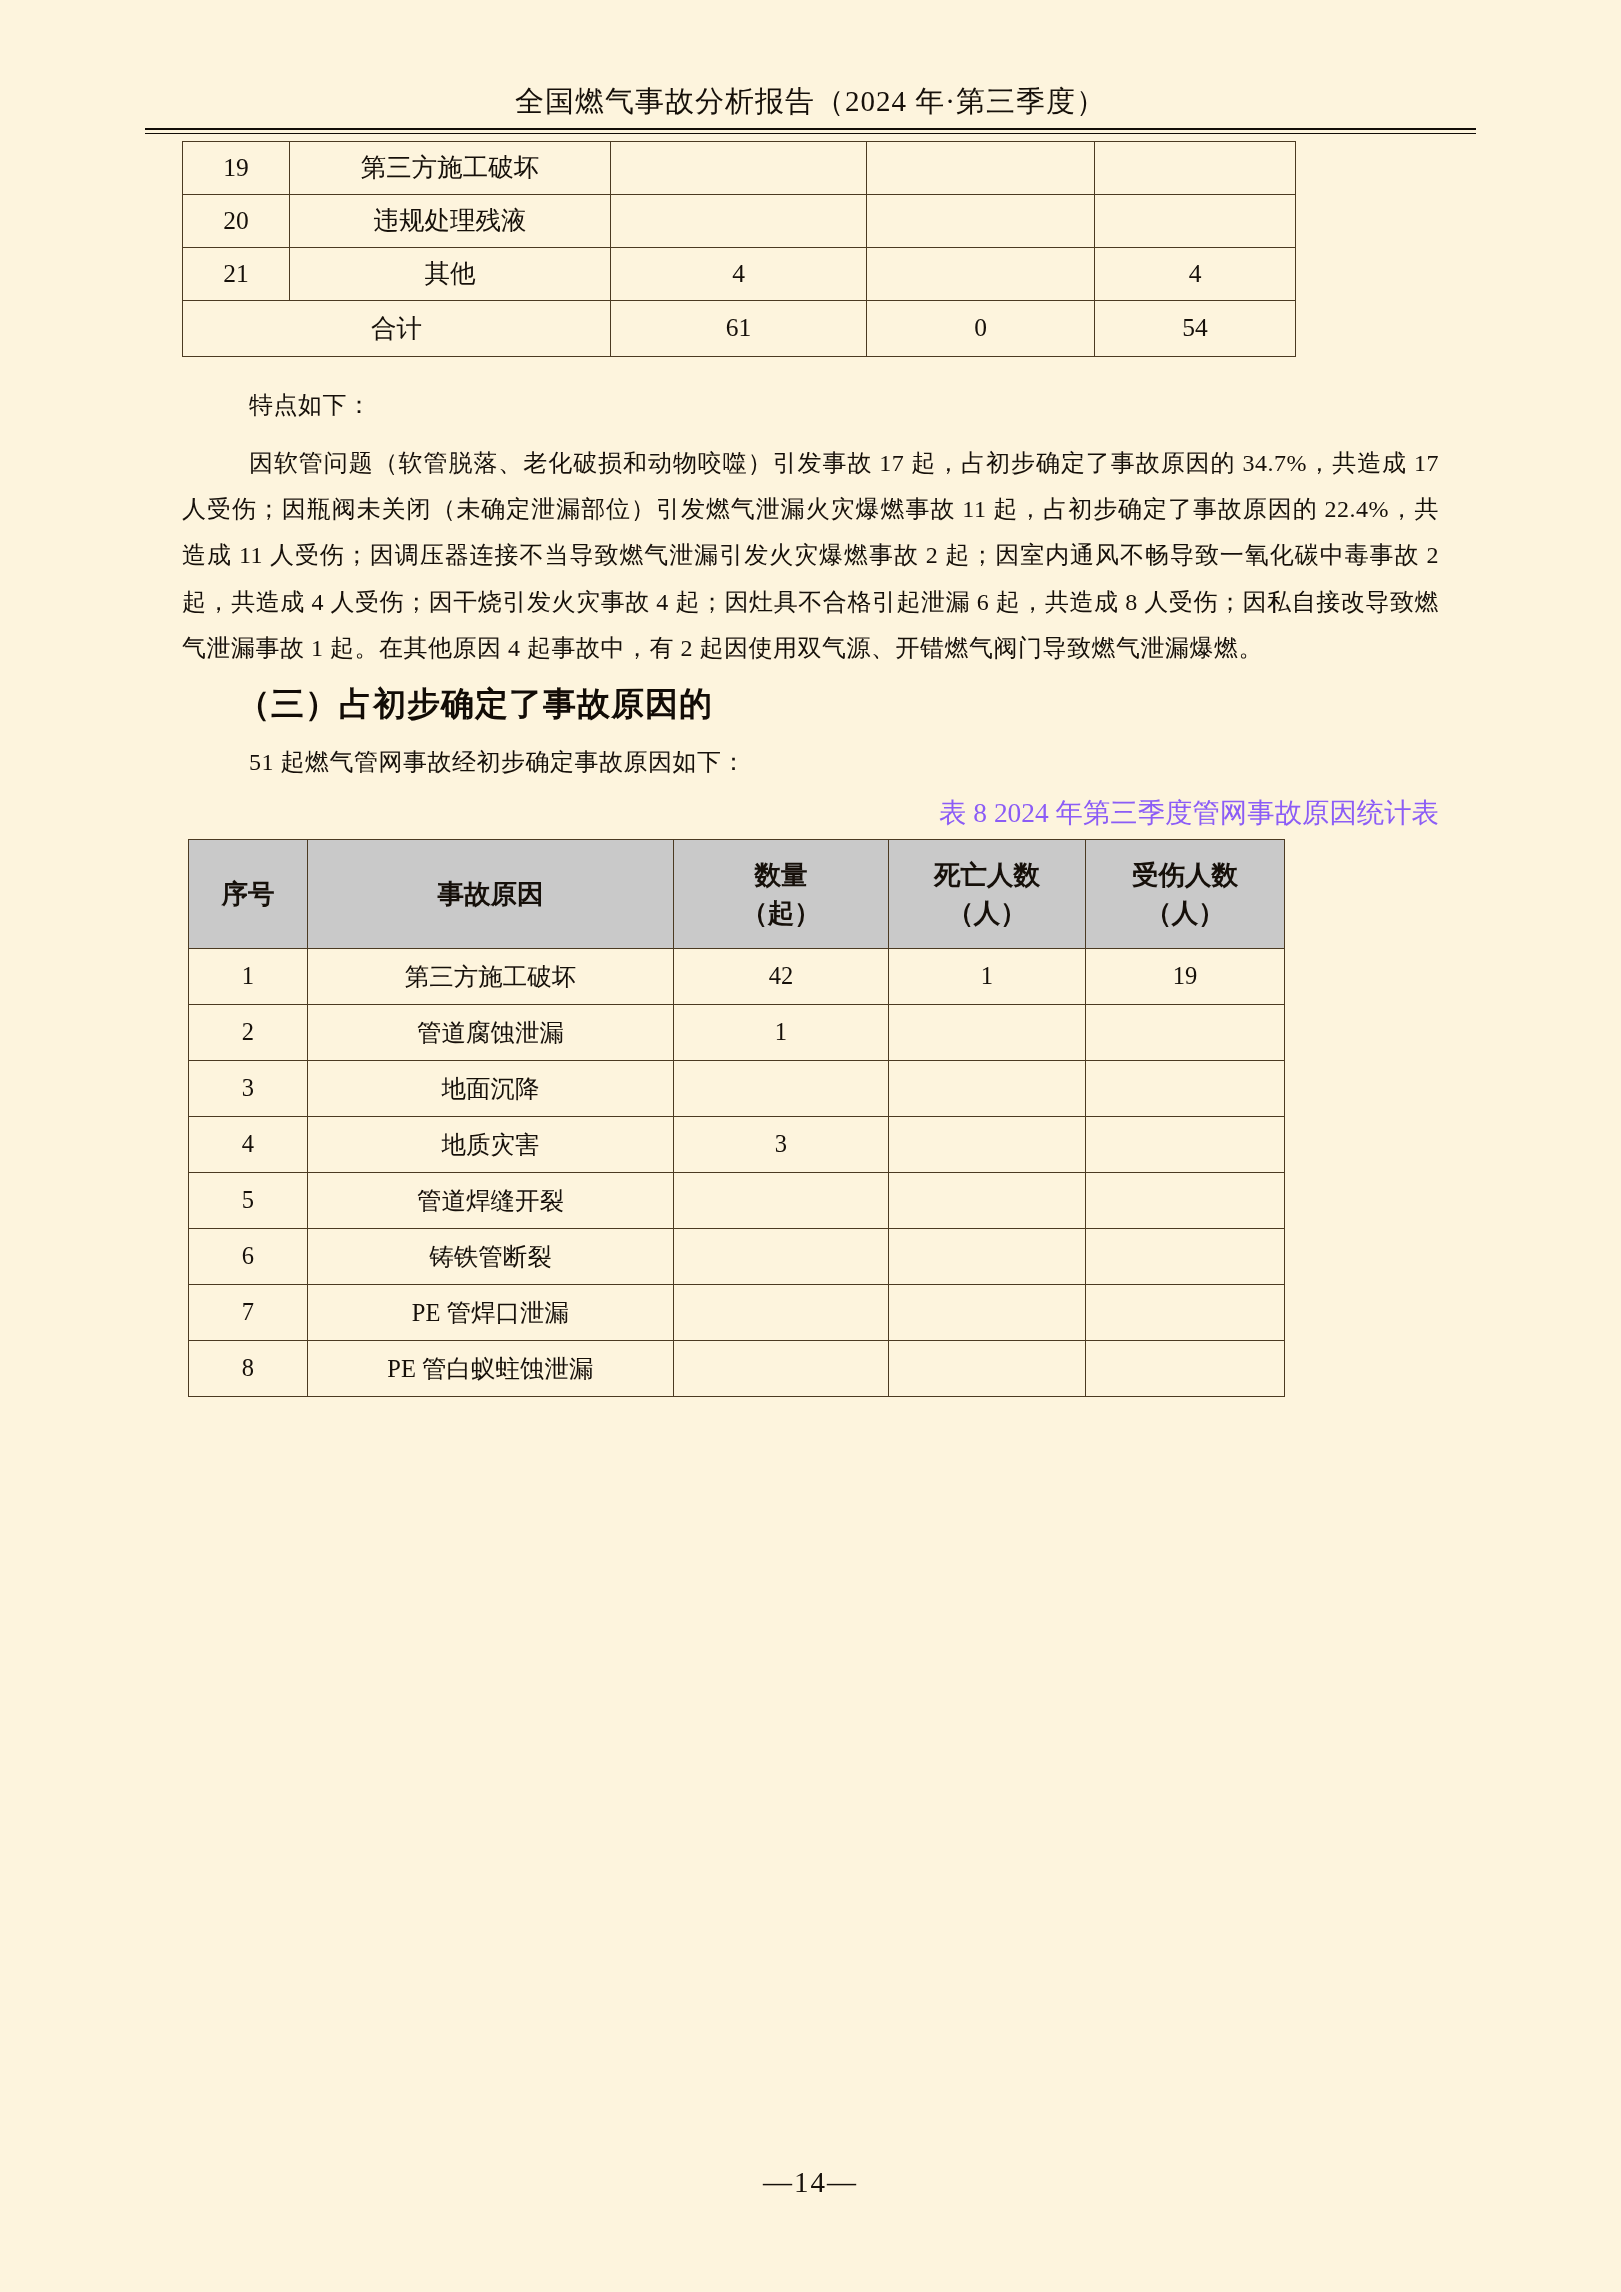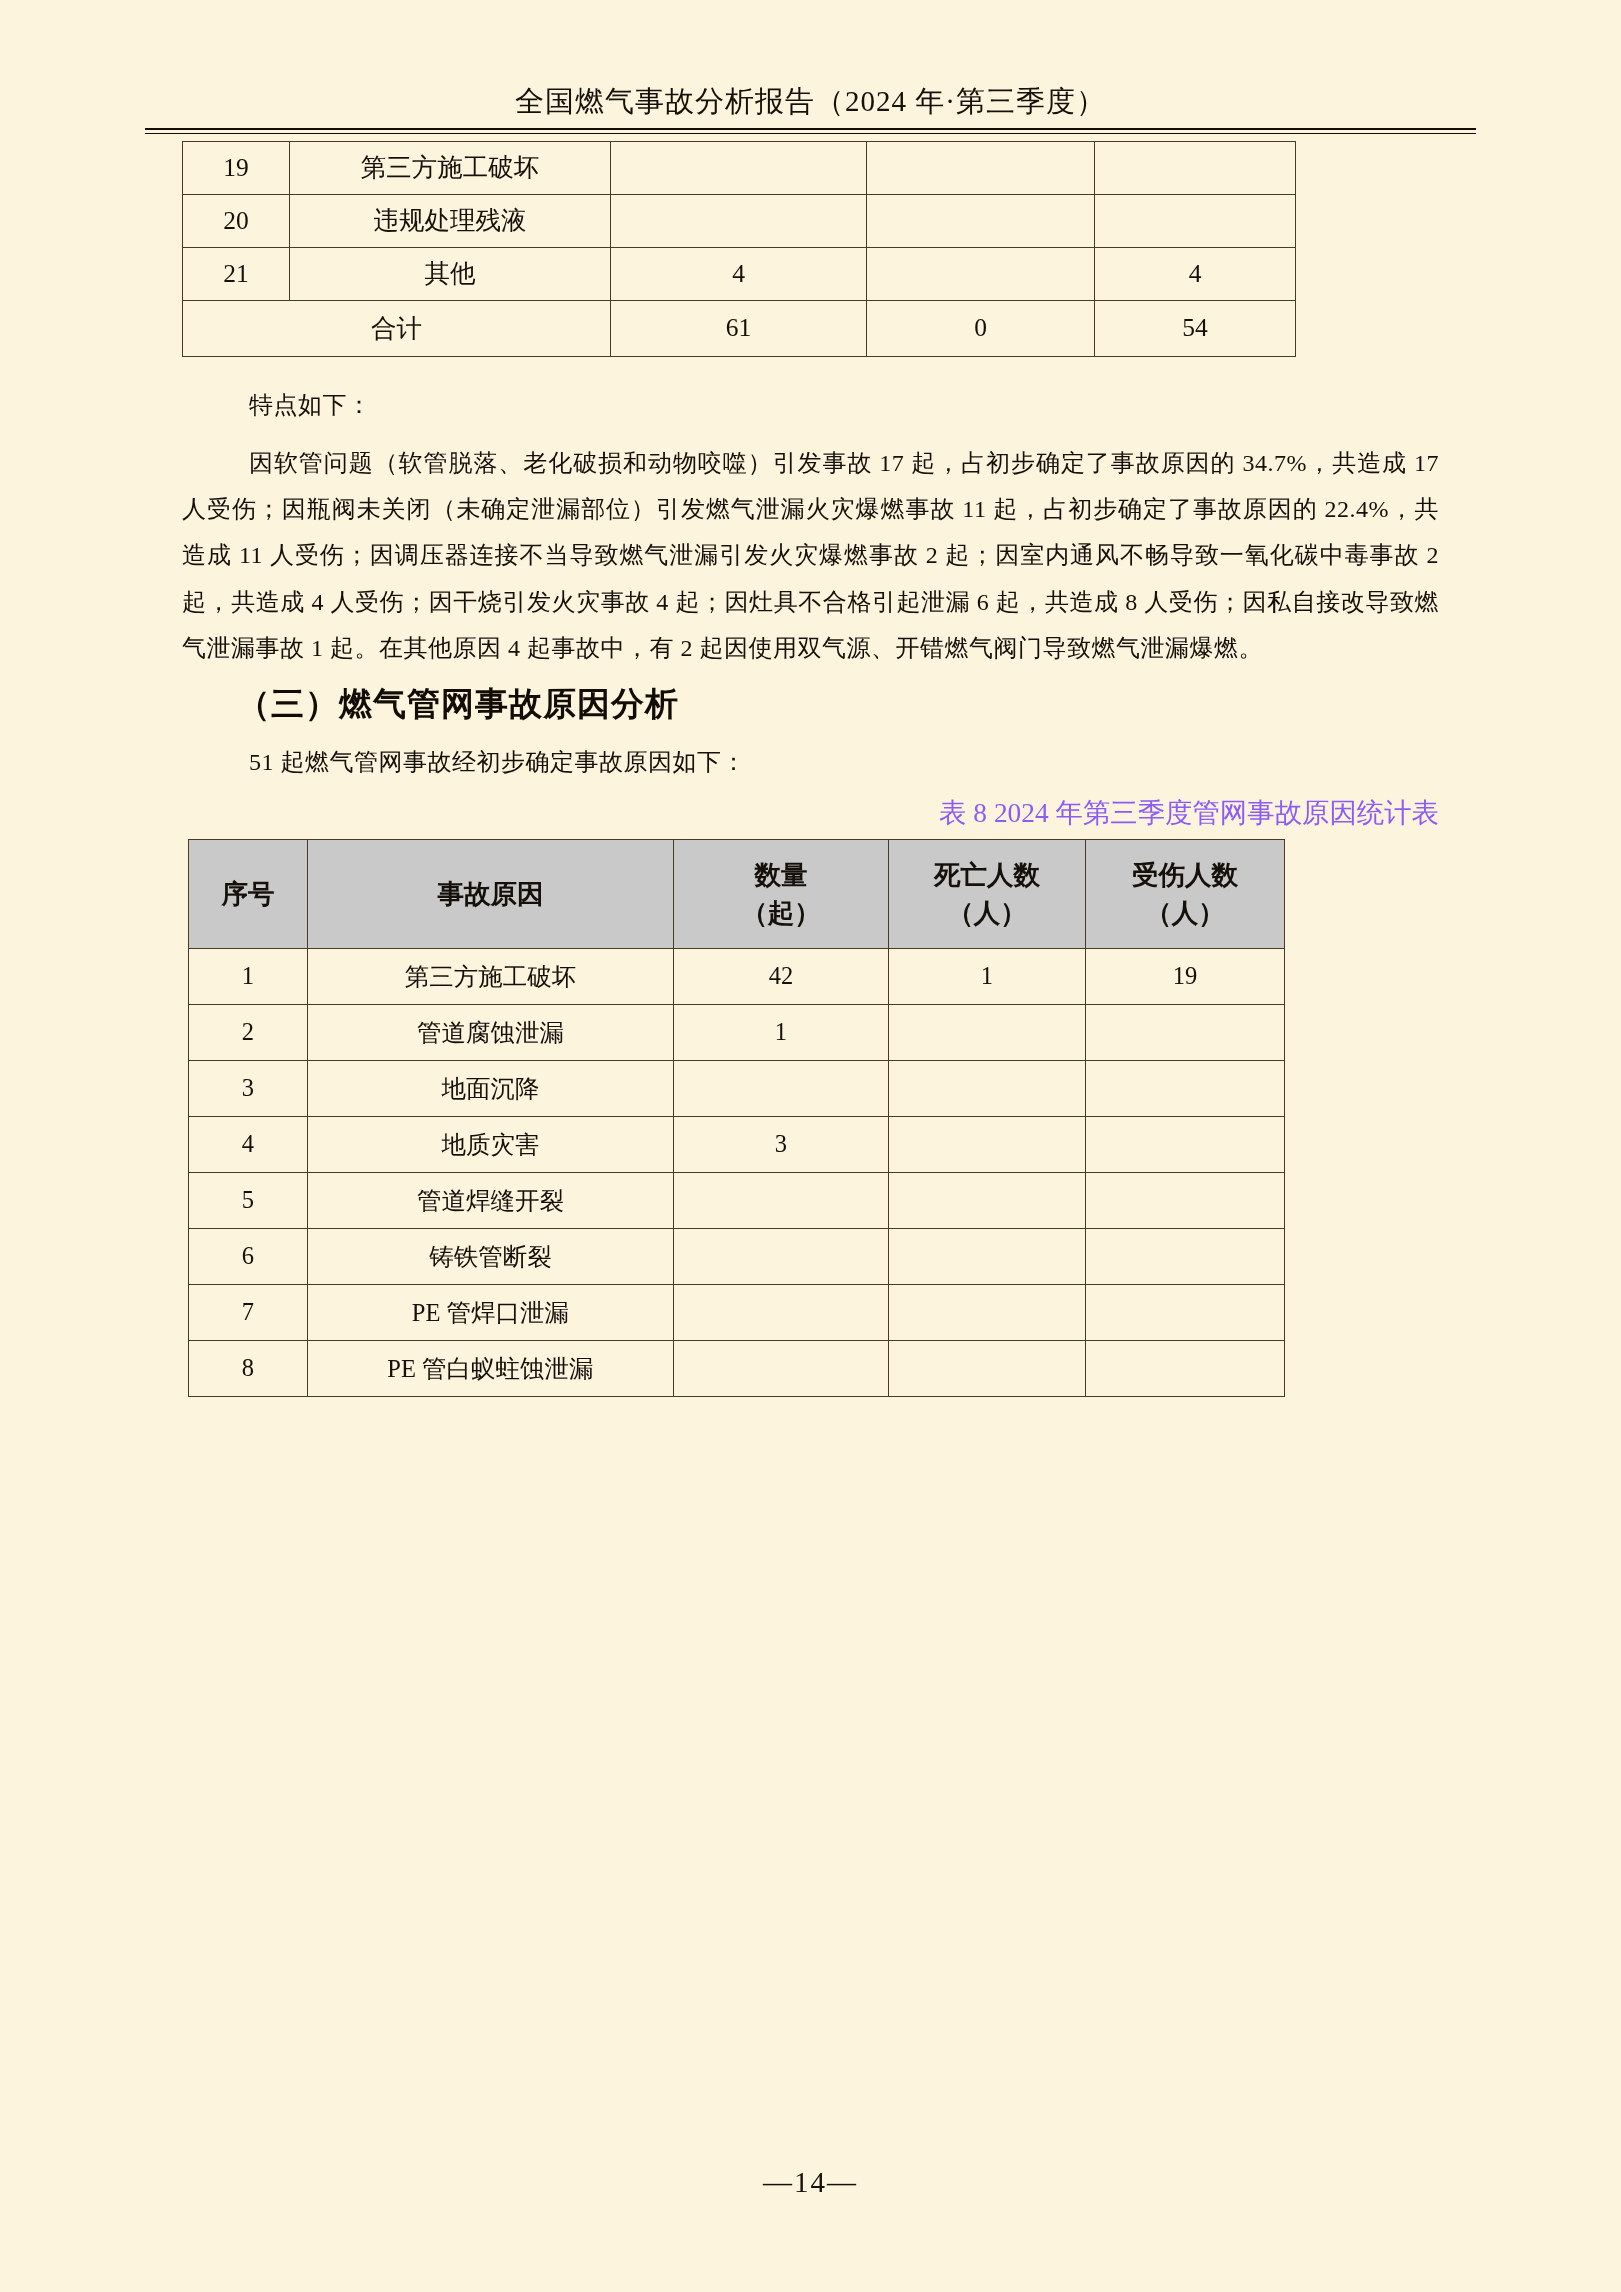--- a/index.html
+++ b/index.html
@@ -184,21 +184,21 @@
           <td class="death">0</td>
           <td class="injury">54</td>
         </tr>
       </tbody>
     </table>
 
     <p class="para p-gap-1">特点如下：</p>
 
     <p class="para p-gap-2">因软管问题（软管脱落、老化破损和动物咬噬）引发事故 17 起，占初步确定了事故原因的 34.7%，共造成 17 人受伤；因瓶阀未关闭（未确定泄漏部位）引发燃气泄漏火灾爆燃事故 11 起，占初步确定了事故原因的 22.4%，共造成 11 人受伤；因调压器连接不当导致燃气泄漏引发火灾爆燃事故 2 起；因室内通风不畅导致一氧化碳中毒事故 2 起，共造成 4 人受伤；因干烧引发火灾事故 4 起；因灶具不合格引起泄漏 6 起，共造成 8 人受伤；因私自接改导致燃气泄漏事故 1 起。在其他原因 4 起事故中，有 2 起因使用双气源、开错燃气阀门导致燃气泄漏爆燃。</p>
 
-    <h2 class="section-heading">（三）燃气管网事故原因分析</h2>
+    <h2 class="section-heading">（三）占初步确定了事故原因的</h2>
 
     <p class="para p-gap-2">51 起燃气管网事故经初步确定事故原因如下：</p>
 
     <div class="table-caption">表 8 2024 年第三季度管网事故原因统计表</div>
 
     <table class="doc-table" id="table8">
       <thead>
         <tr>
           <th class="c-num">序号</th>
           <th class="c-cause">事故原因</th>

